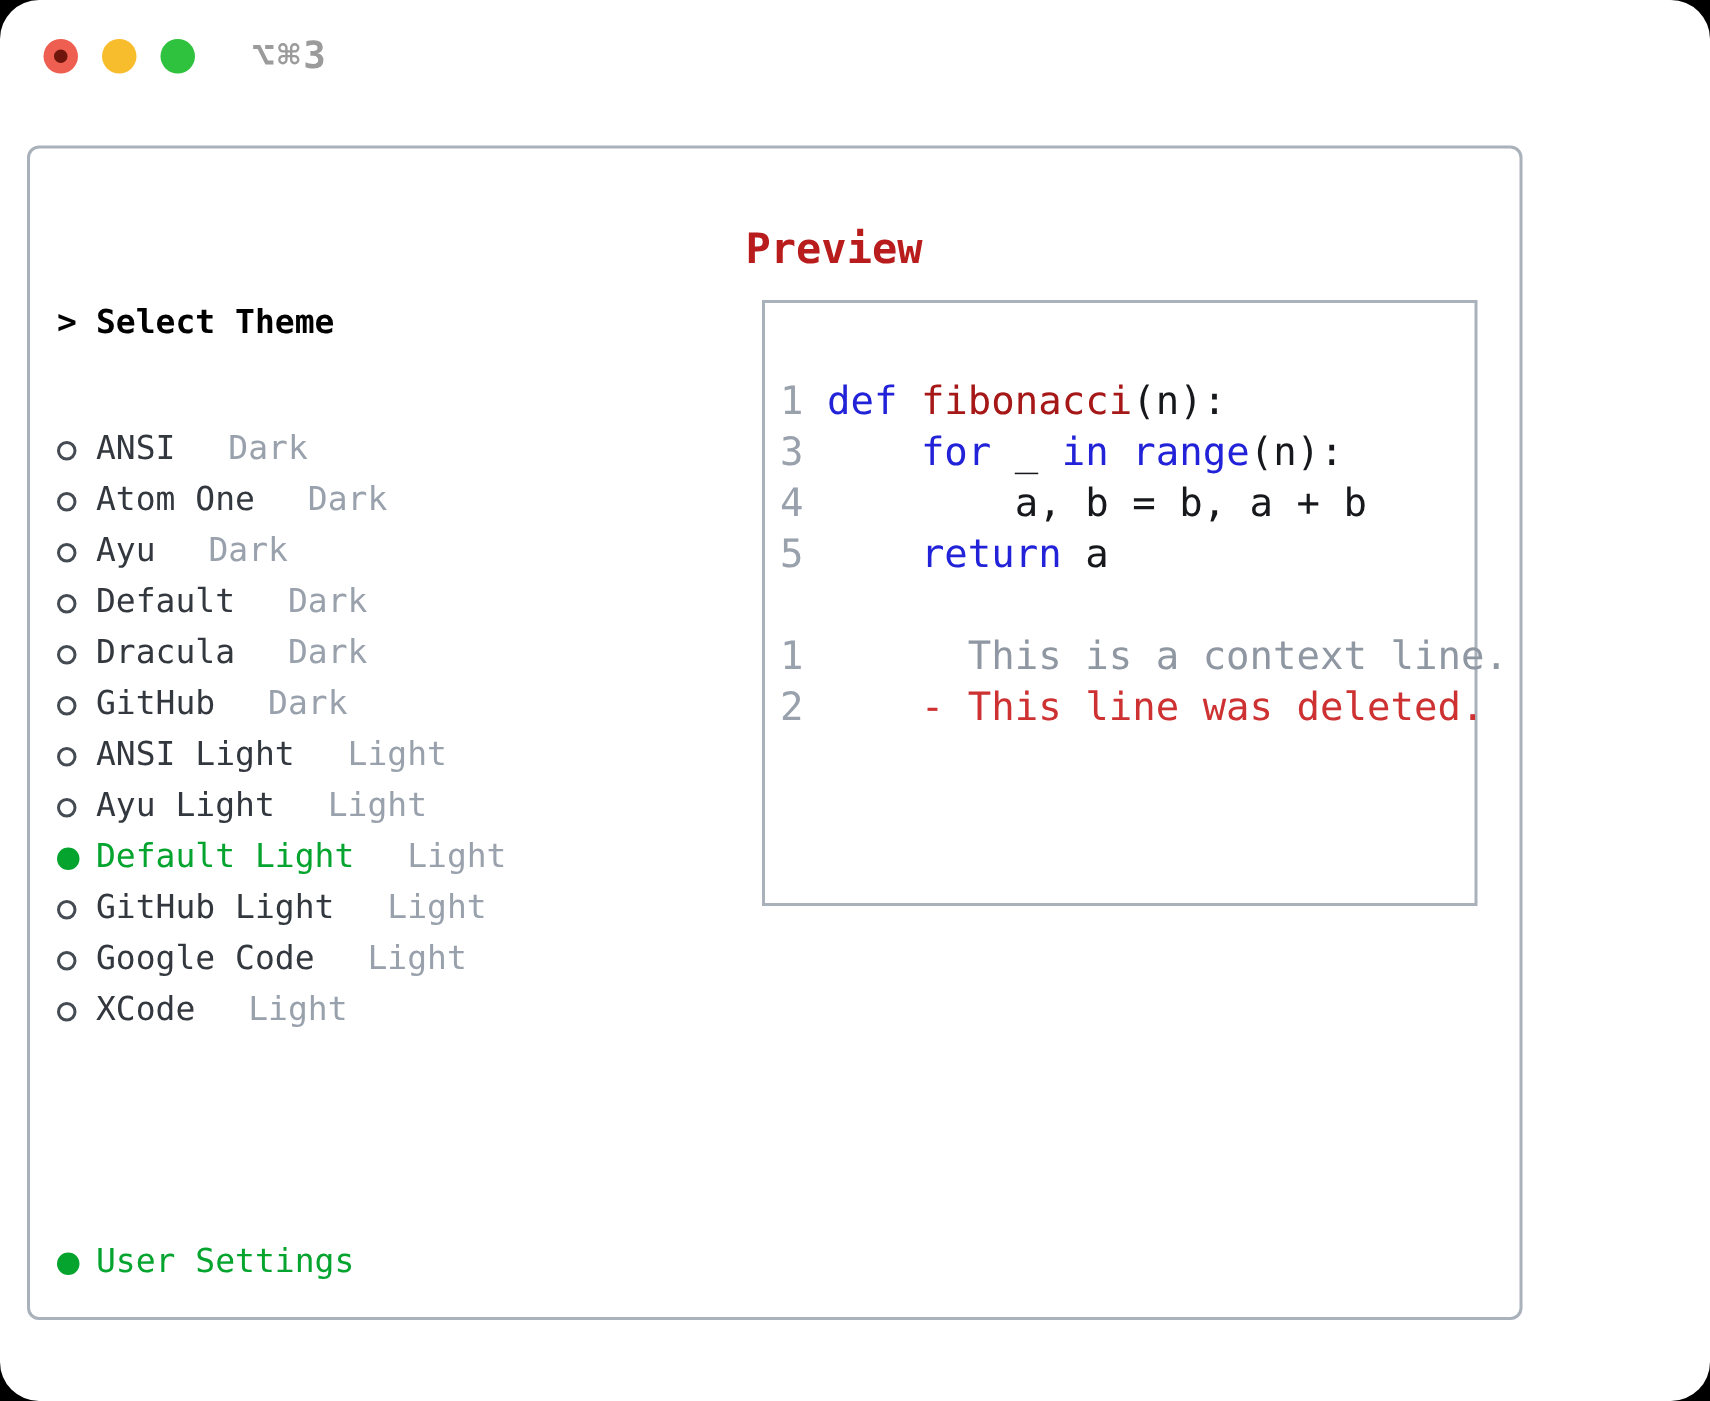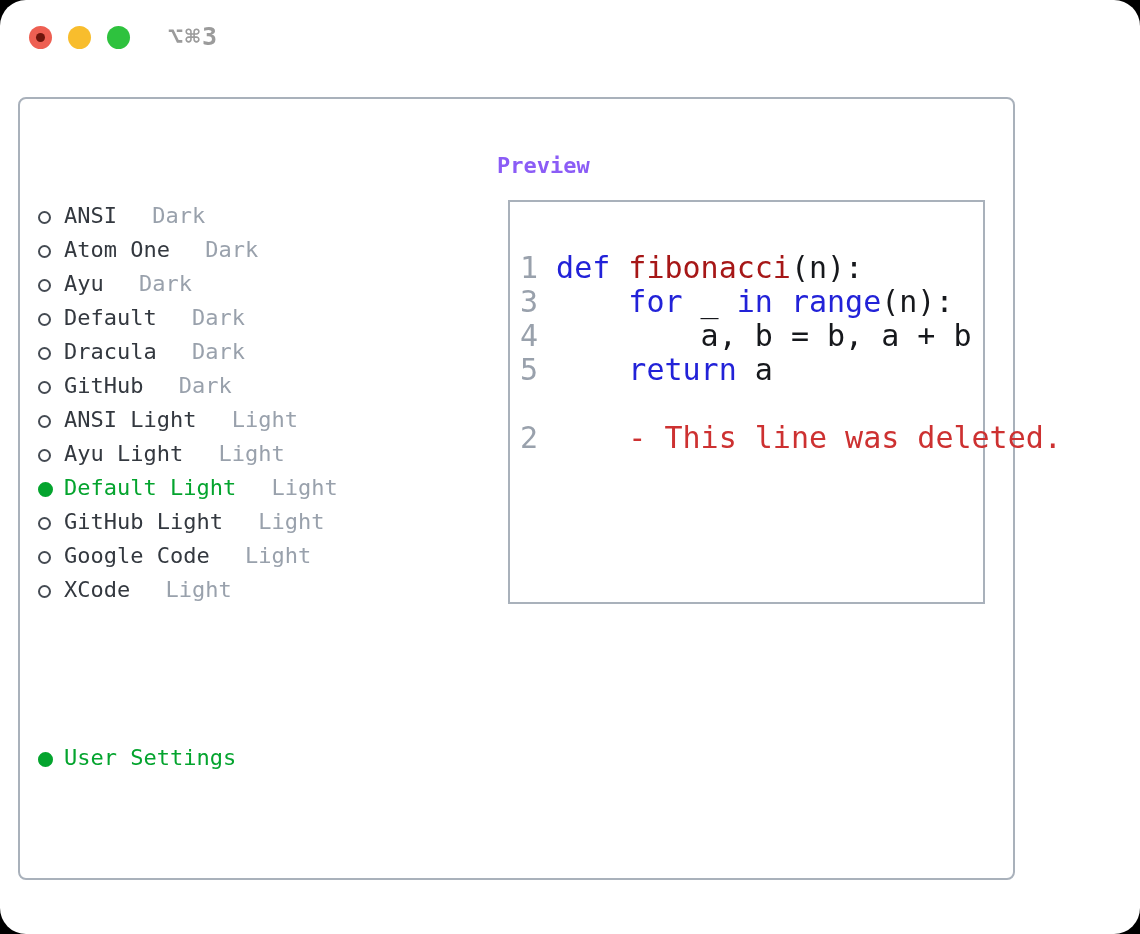--- a/index.html
+++ b/index.html
@@ -47,26 +47,26 @@
   .marker{display:inline-block;width:26px;}
   .arrow{font-weight:bold;color:#000;}
   .circle{display:inline-block;width:13px;height:13px;border:2px solid #454b53;border-radius:50%;position:relative;top:1px;}
   .circle.sel{background:var(--green-sel);border-color:var(--green-sel);width:15px;height:15px;top:2px;}
   .hdr{font-weight:bold;color:#000;}
   .tname{color:var(--text);}
   .tname.sel{color:var(--green-sel);}
   .tvariant{color:var(--muted);margin-left:22px;}
 
   
-  .preview-title{position:absolute;left:497px;top:149px;height:34px;line-height:34px;font-size:22px;font-weight:bold;color:#8b5cf6;}
+  .preview-title{position:absolute;left:497px;top:149px;height:34px;line-height:34px;font-size:28px;font-weight:bold;color:#b91c1c;}
   .preview-box{
     position:absolute;left:508px;top:200px;width:477px;height:404px;
     border:2px solid var(--border);background:#fff;
   }
-  .code{padding:49px 0 0 10px;font-size:30px;}
+  .code{padding:49px 0 0 10px;font-size:26px;}
   .pline{height:34px;line-height:34px;white-space:pre;color:var(--code-text);}
   .ln{display:inline-block;width:2ch;color:var(--muted);}
   .c-kw{color:var(--kw);}
   .c-fn{color:var(--fn);}
   .c-ctx{color:var(--ctx);}
   .c-del{color:var(--red-del);margin-top:28px;}
   .c-add{color:var(--green-add);}
 </style>
 </head>
 <body>
@@ -76,33 +76,35 @@
   <div class="titlebar">
     <span class="tl tl-red"></span>
     <span class="tl tl-yellow"></span>
     <span class="tl tl-green"></span>
   </div>
   <div class="win-shortcut">⌥⌘3</div>
 
   <div class="panel"></div>
 
   <div class="left-col">
+    <div class="row"><span class="marker arrow">&gt;</span><span class="hdr">Select Theme</span></div>
     <div id="theme-list"><div class="row"><span class="marker"><i class="circle"></i></span><span class="tname">ANSI</span><span class="tvariant"> Dark</span></div><div class="row"><span class="marker"><i class="circle"></i></span><span class="tname">Atom One</span><span class="tvariant"> Dark</span></div><div class="row"><span class="marker"><i class="circle"></i></span><span class="tname">Ayu</span><span class="tvariant"> Dark</span></div><div class="row"><span class="marker"><i class="circle"></i></span><span class="tname">Default</span><span class="tvariant"> Dark</span></div><div class="row"><span class="marker"><i class="circle"></i></span><span class="tname">Dracula</span><span class="tvariant"> Dark</span></div><div class="row"><span class="marker"><i class="circle"></i></span><span class="tname">GitHub</span><span class="tvariant"> Dark</span></div><div class="row"><span class="marker"><i class="circle"></i></span><span class="tname">ANSI Light</span><span class="tvariant"> Light</span></div><div class="row"><span class="marker"><i class="circle"></i></span><span class="tname">Ayu Light</span><span class="tvariant"> Light</span></div><div class="row"><span class="marker"><i class="circle sel"></i></span><span class="tname sel">Default Light</span><span class="tvariant"> Light</span></div><div class="row"><span class="marker"><i class="circle"></i></span><span class="tname">GitHub Light</span><span class="tvariant"> Light</span></div><div class="row"><span class="marker"><i class="circle"></i></span><span class="tname">Google Code</span><span class="tvariant"> Light</span></div><div class="row"><span class="marker"><i class="circle"></i></span><span class="tname">XCode</span><span class="tvariant"> Light</span></div></div>
     <div class="row">&nbsp;</div>
     <div id="apply-list"><div class="row"><span class="marker"><i class="circle sel"></i></span><span class="tname sel">User Settings</span></div></div>
     
     
     
   </div>
 
   <div class="preview-title">Preview</div>
   <div class="preview-box">
     <div class="code" id="code-area">
         <div class="pline"><span class="ln">1</span><span class="c-kw">def</span><span> </span><span class="c-fn">fibonacci</span><span>(n):</span></div>
         <div class="pline"><span class="ln">3</span><span>    </span><span class="c-kw">for</span><span> _ </span><span class="c-kw">in</span><span> </span><span class="c-kw">range</span><span>(n):</span></div>
         <div class="pline"><span class="ln">4</span><span>        a, b = b, a + b</span></div>
         <div class="pline"><span class="ln">5</span><span>    </span><span class="c-kw">return</span><span> a</span></div>
         <div class="pline">&nbsp;</div>
+        <div class="pline"><span class="ln">1</span><span class="c-ctx">      This is a context line.</span></div>
         <div class="pline"><span class="ln">2</span><span class="c-del">    - This line was deleted.</span></div>
       </div>
   </div>
 
 </div>
 
 </body></html>

